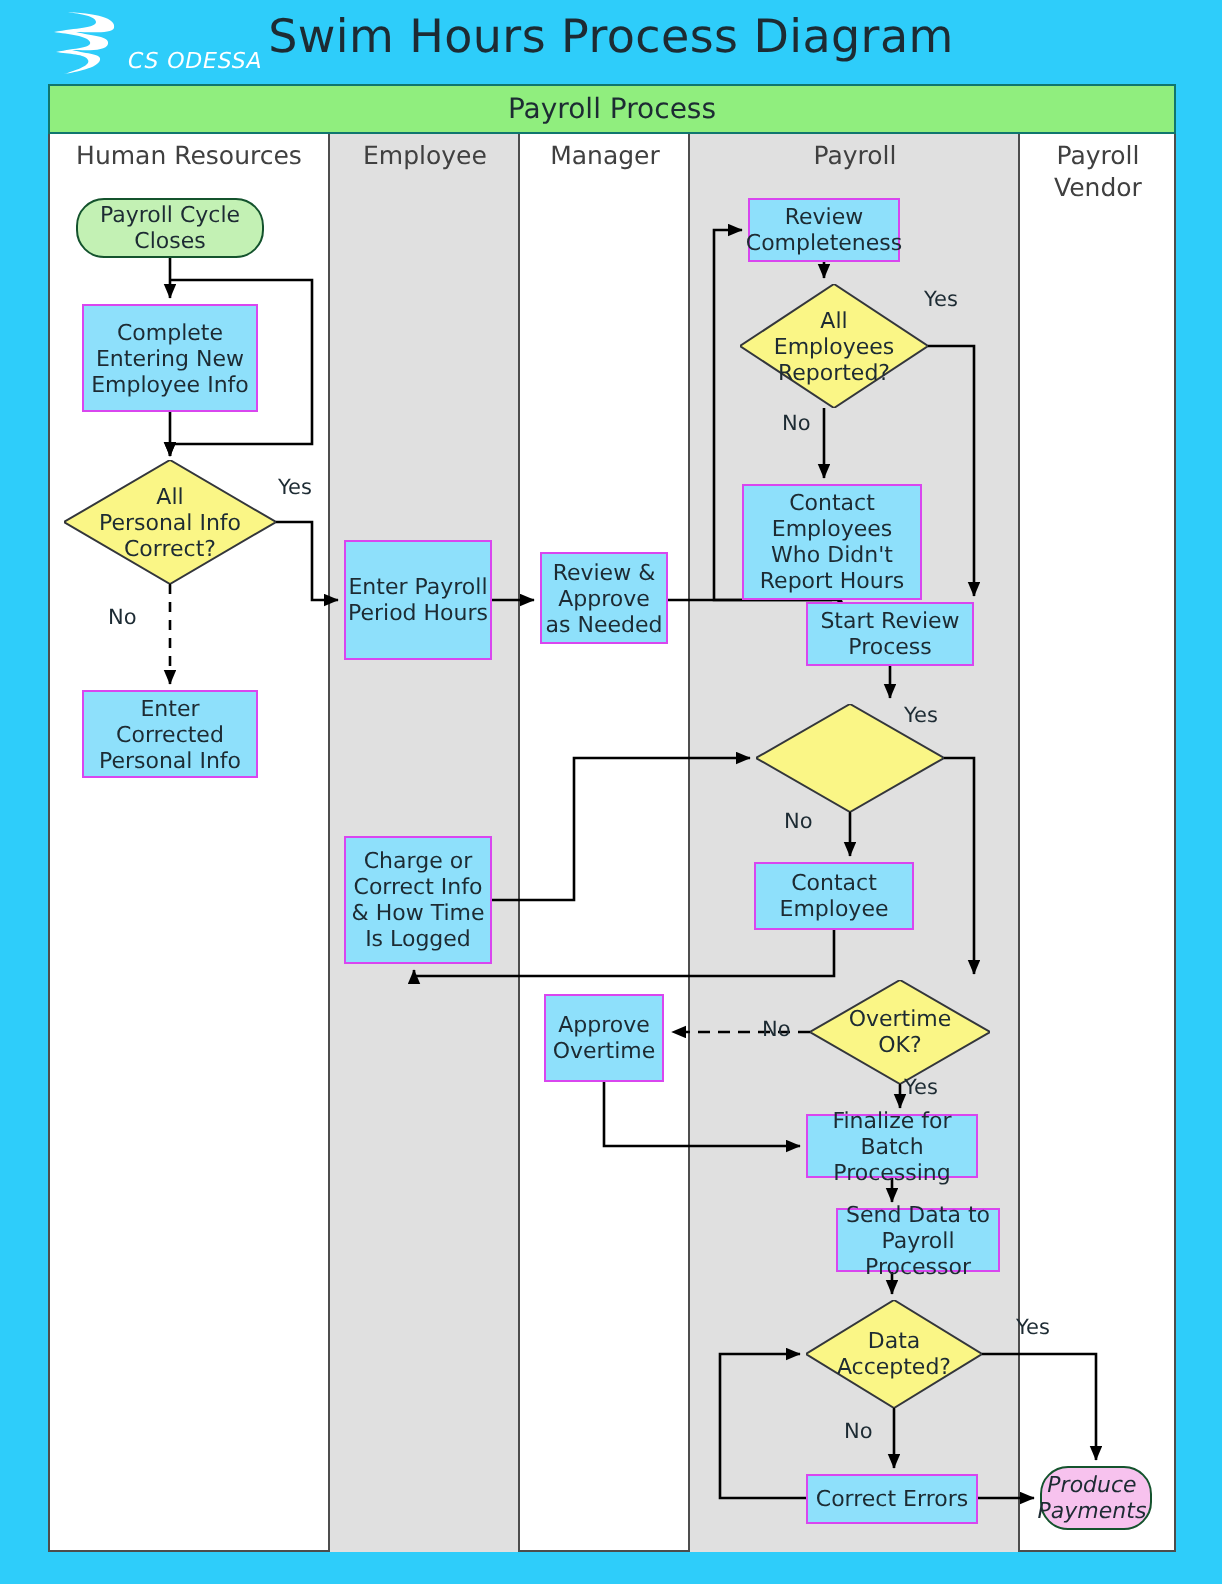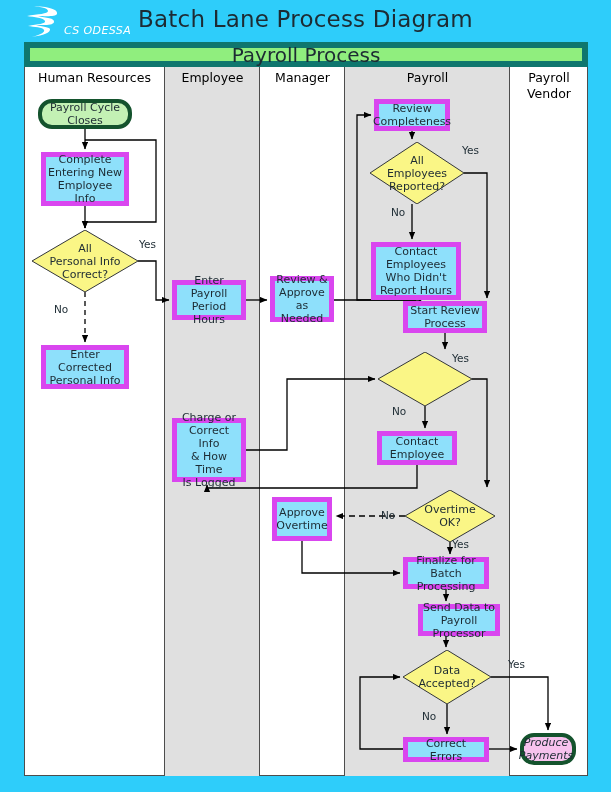--- a/index.html
+++ b/index.html
@@ -31,53 +31,53 @@
     position:absolute;left:24px;top:42px;
     width:564px;height:734px;
     border:1px solid #4d4d4d;
     background:#ffffff;
     box-sizing:border-box;
   }
   .pool-title{
     position:absolute;left:24px;top:42px;
     width:564px;height:25px;
     background:#90ee7e;
-    border:6px solid #0f766e;
+    border:1px solid #0f766e;
     box-sizing:border-box;
     display:flex;align-items:center;justify-content:center;
-    font-size:20px;color:#1d2b33;
+    font-size:14px;color:#1d2b33;
   }
   .lane{
     position:absolute;top:67px;height:709px;
     border-right:1px solid #4d4d4d;
     box-sizing:border-box;
   }
   .lane.alt{background:#e0e0e0;}
   .lane.last{border-right:none;}
   .lane-head{
     position:absolute;top:67px;height:22px;
     display:flex;align-items:flex-start;justify-content:center;
-    font-size:12.5px;color:#000000;text-align:center;
+    font-size:12.5px;color:#404040;text-align:center;
     line-height:15px;padding-top:3px;box-sizing:border-box;
     pointer-events:none;
   }
   .lane-head.two-line{line-height:16px;}
 
   
   .shape{
     position:absolute;box-sizing:border-box;
     display:flex;align-items:center;justify-content:center;
     text-align:center;color:#1d2b33;
     font-size:11px;line-height:13px;
   }
   .process{
-    background:#8ee0fb;border:5px solid #d946ef;
+    background:#8ee0fb;border:1px solid #d946ef;
   }
   .terminator{
-    background:#c3f1b4;border:4px solid #14532d;
+    background:#c3f1b4;border:1px solid #14532d;
     border-radius:14px;
   }
   .terminator.pink{background:#f7c2ee;}
   .terminator.overflow{overflow:visible;}
   .decision{
     background:transparent;border:none;
   }
   .decision .dia{
     position:absolute;left:0;top:0;width:100%;height:100%;
   }
@@ -96,21 +96,21 @@
 <body>
 
 <div id="root">
 
   <div class="logo">
     <svg width="108" height="38" viewBox="0 0 108 38">
       <path d="M10 2 C 28 3, 34 6, 33 10 C 32 13, 20 12, 14 12 C 22 14, 31 14, 30 18 C 29 22, 18 21, 12 21 C 20 23, 27 23, 26 26 C 25 30, 14 32, 8 33 C 18 30, 21 28, 20 26 C 19 23, 10 23, 4 22 C 14 20, 22 20, 21 17 C 20 14, 10 13, 3 12 C 14 10, 24 10, 24 7 C 24 4, 16 3, 10 2 Z" fill="#ffffff"></path>
     </svg>
     <div class="logo-text">CS ODESSA</div>
   </div>
-  <div class="title">Batch Lane Process Diagram</div>
+  <div class="title">Swim Hours Process Diagram</div>
 
   <div class="frame"></div>
   <div class="pool-title">Payroll Process</div>
 
   <div id="lanes-layer">
       <div class="lane" style="left: 24px; width: 141px;"></div>
       <div class="lane-head" style="left: 24px; width: 141px;">Human Resources</div>
       <div class="lane alt" style="left: 165px; width: 95px;"></div>
       <div class="lane-head" style="left: 165px; width: 95px;">Employee</div>
       <div class="lane" style="left: 260px; width: 85px;"></div>
@@ -190,21 +190,21 @@
       </div>
       <div class="shape decision" style="left: 32px; top: 230px; width: 106px; height: 62px;">
         <svg class="dia" viewBox="0 0 106 62" preserveAspectRatio="none">
           <polygon points="53,0 106,31 53,62 0,31" fill="#faf686" stroke="#33363b" stroke-width="1"></polygon>
         </svg>
         <div class="dtext">All<br>Personal Info<br>Correct?</div>
       </div>
       <div class="shape process" style="left: 41px; top: 345px; width: 88px; height: 44px;">
         <span>Enter<br>Corrected<br>Personal Info</span>
       </div>
-      <div class="shape process" style="left: 172px; top: 280px; width: 74px; height: 40px;">
+      <div class="shape process" style="left: 172px; top: 270px; width: 74px; height: 60px;">
         <span>Enter Payroll<br>Period Hours</span>
       </div>
       <div class="shape process" style="left: 172px; top: 418px; width: 74px; height: 64px;">
         <span>Charge or<br>Correct Info<br>&amp; How Time<br>Is Logged</span>
       </div>
       <div class="shape process" style="left: 270px; top: 276px; width: 64px; height: 46px;">
         <span>Review &amp;<br>Approve<br>as Needed</span>
       </div>
       <div class="shape process" style="left: 272px; top: 497px; width: 60px; height: 44px;">
         <span>Approve<br>Overtime</span>

